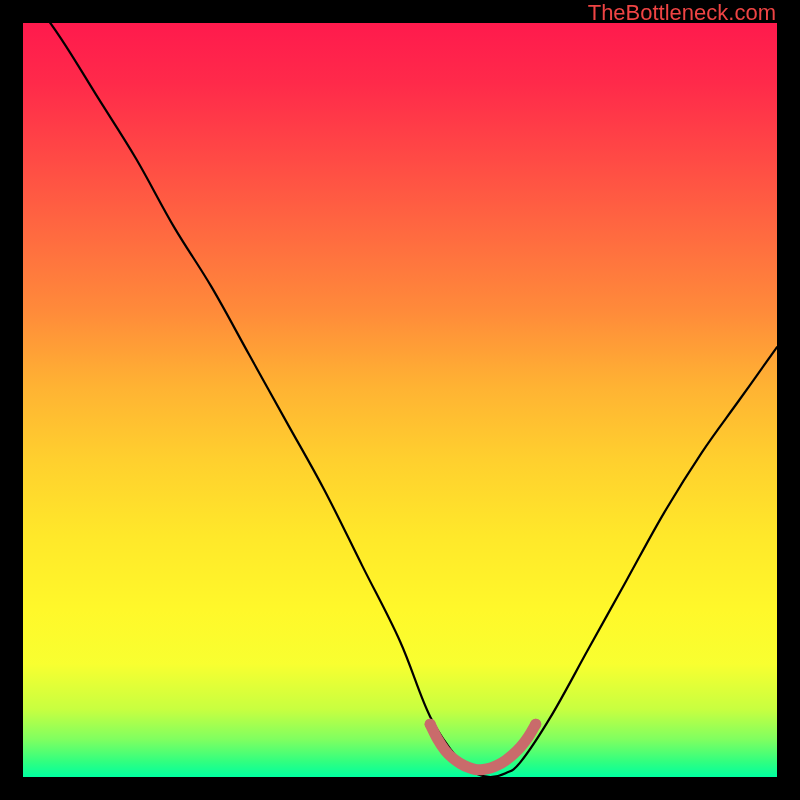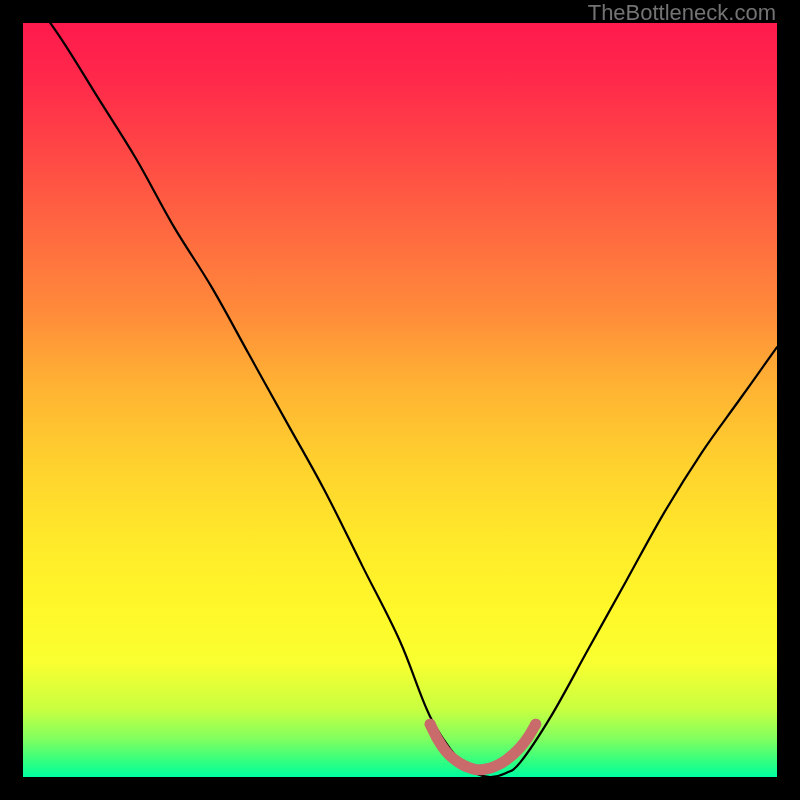--- a/index.html
+++ b/index.html
@@ -35,21 +35,21 @@
       #c8ff40 91%,
       #80ff60 95%,
       #30ff80 98%,
       #00ffa0 100%
     );
   }
   .watermark {
     position: absolute;
     top: 0px;
     right: 24px;
-    color: #737373;
+    color: #ef4444;
     font-size: 22px;
     font-weight: 500;
     z-index: 3;
   }
   svg.curve {
     position: absolute;
     inset: 0;
     z-index: 2;
   }
 </style>

